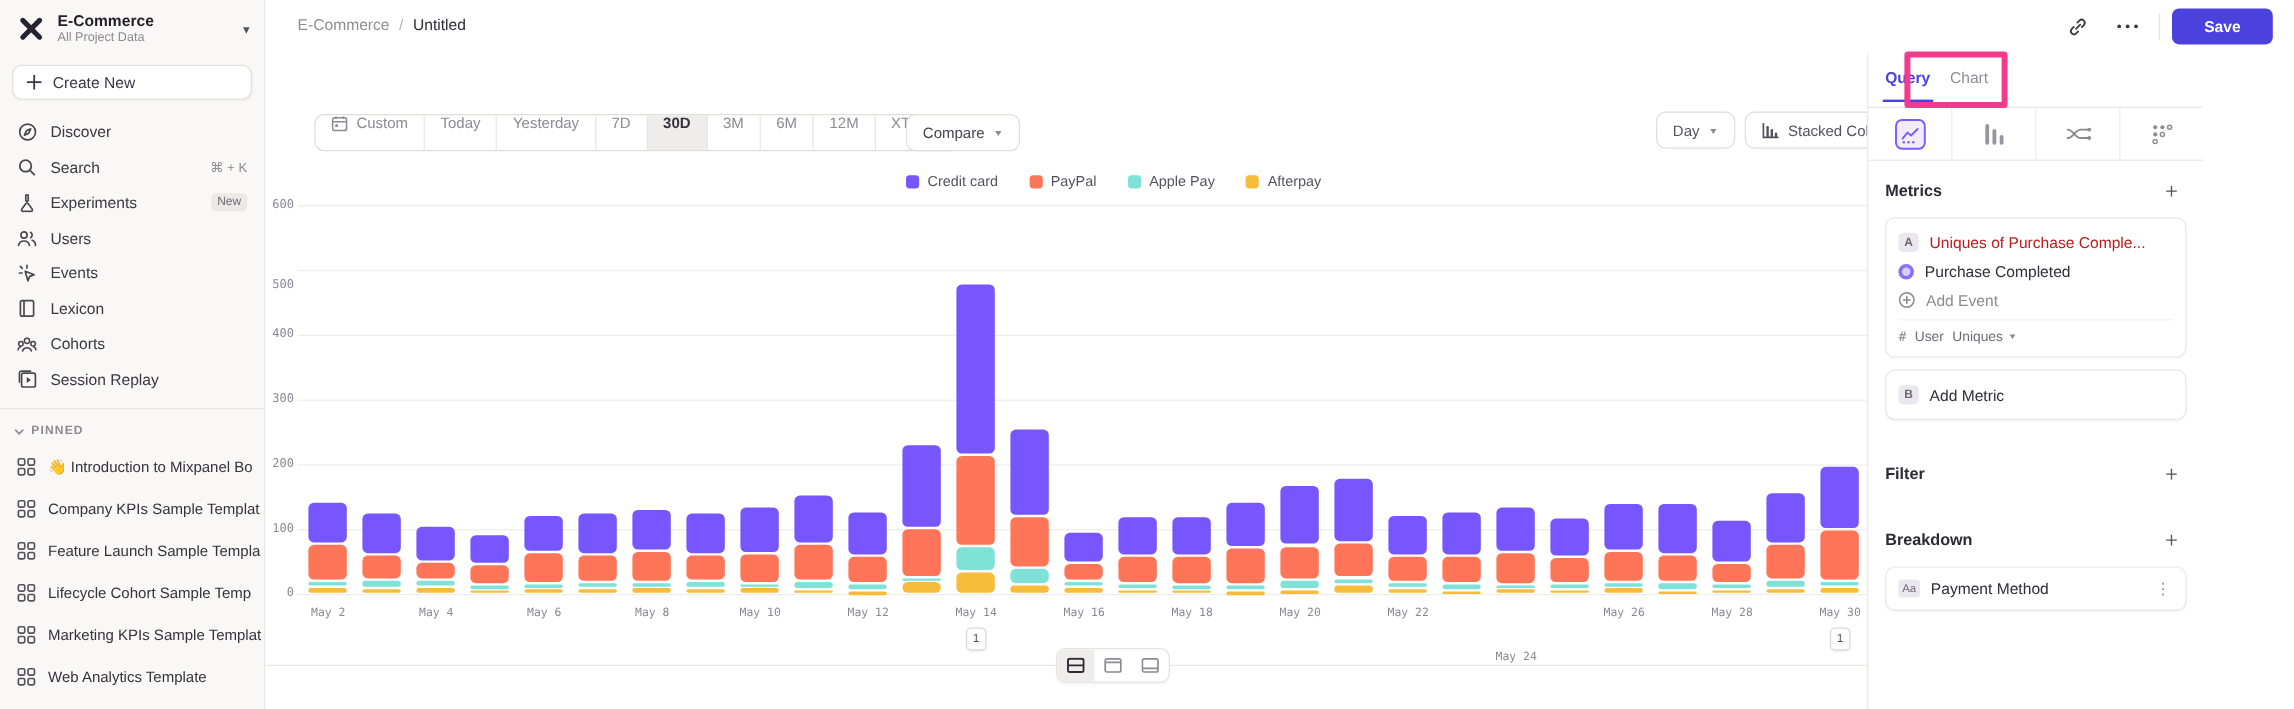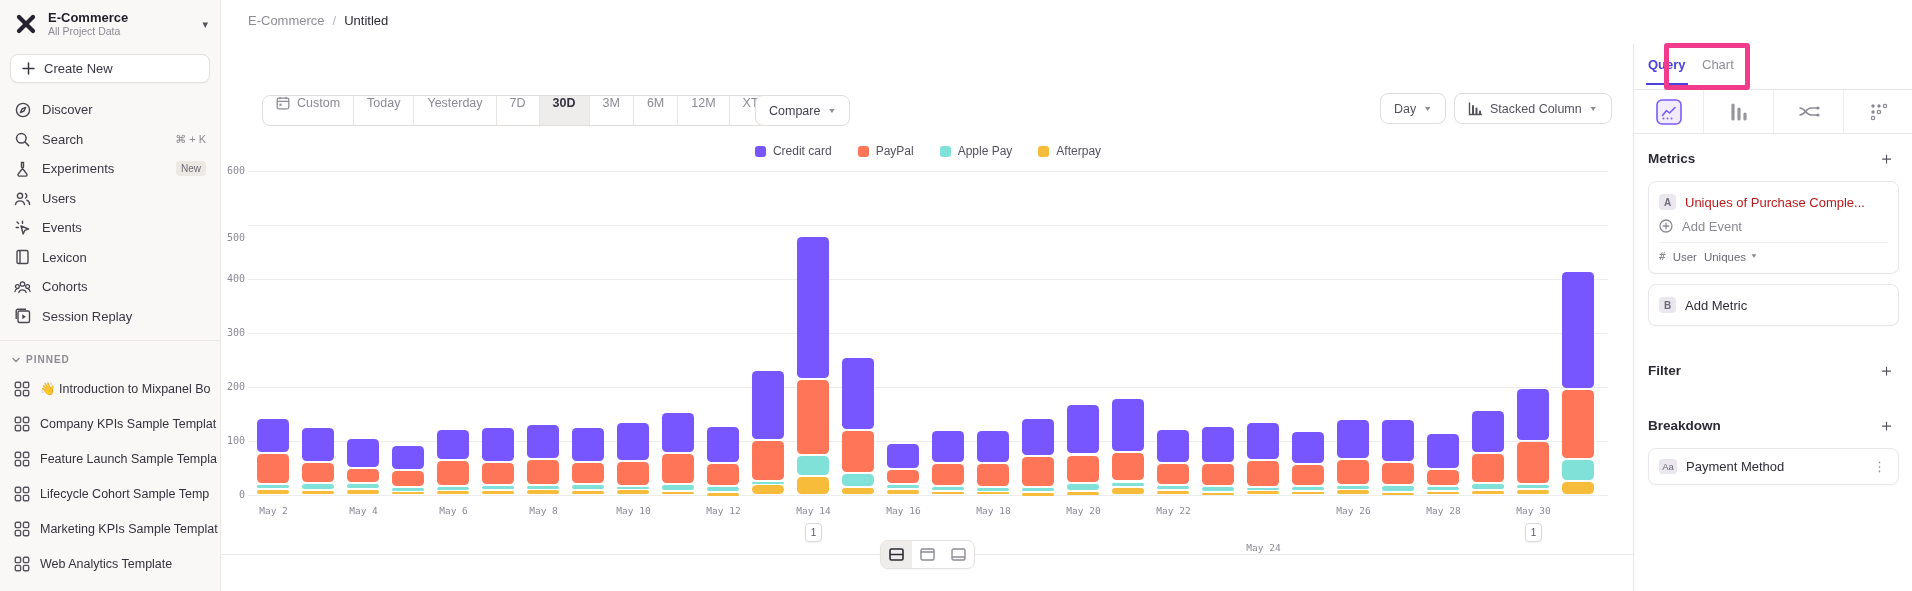--- a/index.html
+++ b/index.html
@@ -86,21 +86,21 @@
 
   
   .chart-bottom-line { position:absolute; left:0; top:510px; width:1412px; border-top:1px solid #eae8e5; }
   .layout-toggle { position:absolute; left:659px; top:496px; display:flex; background:#fff;
                    border:1px solid #e5e2df; border-radius:8px; overflow:hidden; box-shadow:0 1px 2px rgba(0,0,0,.04); }
   .lt-cell { width:31px; height:27px; display:flex; align-items:center; justify-content:center; cursor:pointer;
              color:#8d8a93; }
   .lt-cell.active { background:#efedeb; color:#2d2b35; }
 
   
-  .rightpanel { position:absolute; left:1633px; top:44px; width:232px; height:547px; background:#fff;
+  .rightpanel { position:absolute; left:1556px; top:44px; width:232px; height:547px; background:#fff;
                 border-left:1px solid #e9e6e4; }
   .rp-tabs { position:absolute; left:0; top:0; width:279px; height:46px; border-bottom:1px solid #e9e6e4; }
   .rp-tab { position:absolute; top:13px; font-size:13px; cursor:pointer; }
   .rp-tab.query { left:14px; color:#4B41DD; font-weight:bold; }
   .rp-tab.query::after { content:""; position:absolute; left:-2px; right:-2px; bottom:-13px; height:2.5px; background:#4B41DD; }
   .rp-tab.chart { left:68px; color:#908d96; }
   .annotate-box { position:absolute; left:30px; top:-1px; width:86px; height:47px; border:5px solid #F23B8C;
                   border-radius:3px; z-index:30; pointer-events:none; }
   .rp-icons { position:absolute; left:0; top:46px; width:279px; height:44px; border-bottom:1px solid #e9e6e4;
               display:flex; }
@@ -308,20 +308,38 @@
         </div>
       </div>
   </div>
 
   <div class="topbar">
     <div class="crumb">
       <span class="proj">E-Commerce</span>
       <span class="sep">/</span>
       <span class="page-name">Untitled</span>
     </div>
+    <div class="top-actions">
+      <div class="icon-btn">
+        <svg width="17" height="17" viewBox="0 0 17 17" fill="none" stroke="#3c3945" stroke-width="1.5" stroke-linecap="round">
+          <path d="M7 10 L10.5 6.5"></path>
+          <path d="M8.2 4.8 l1.6 -1.6 a2.6 2.6 0 0 1 3.7 3.7 l-1.6 1.6"></path>
+          <path d="M8.8 12.2 l-1.6 1.6 a2.6 2.6 0 0 1 -3.7 -3.7 l1.6 -1.6"></path>
+        </svg>
+      </div>
+      <div class="icon-btn">
+        <svg width="18" height="4" viewBox="0 0 18 4">
+          <circle cx="2" cy="2" r="1.6" fill="#3c3945"></circle>
+            <circle cx="9" cy="2" r="1.6" fill="#3c3945"></circle>
+            <circle cx="16" cy="2" r="1.6" fill="#3c3945"></circle>
+        </svg>
+      </div>
+      <div class="vdiv"></div>
+      <button class="save-btn">Save</button>
+    </div>
   </div>
 
   <div class="main">
     <div class="seg-ctrl" id="date-ranges">
         <div class="seg">
           <svg width="14" height="14" viewBox="0 0 14 14" fill="none" stroke="#8d8a93" stroke-width="1.3">
             <rect x="1.2" y="2.2" width="11.6" height="10.6" rx="1.5"></rect>
             <path d="M1.2 5.4 H12.8 M4 1 V3.2 M10 1 V3.2"></path>
             <rect x="3.4" y="7.6" width="2.2" height="2.2" fill="#8d8a93" stroke="none"></rect>
           </svg>
@@ -677,20 +695,24 @@
         <span>Metrics</span>
         <span class="plus-btn">＋</span>
       </div>
 
       <div class="metric-card">
         <div class="mc-row">
           <span class="chip-letter">A</span>
           <span class="mc-name">Uniques of Purchase Comple...</span>
         </div>
         <div class="mc-row">
+          <span class="event-dot"></span>
+          <span class="mc-event">Purchase Completed</span>
+        </div>
+        <div class="mc-row">
           <svg width="14" height="14" viewBox="0 0 14 14" fill="none" stroke="#8d8a93" stroke-width="1.3">
             <circle cx="7" cy="7" r="6"></circle>
               <path d="M7 4.2 V9.8 M4.2 7 H9.8" stroke-linecap="round"></path>
           </svg>
           <span class="mc-gray">Add Event</span>
         </div>
         <div class="mc-measure">
           <span class="hash">#</span>
           <span>User</span>
           <span style="display:flex;align-items:center;gap:4px;">

